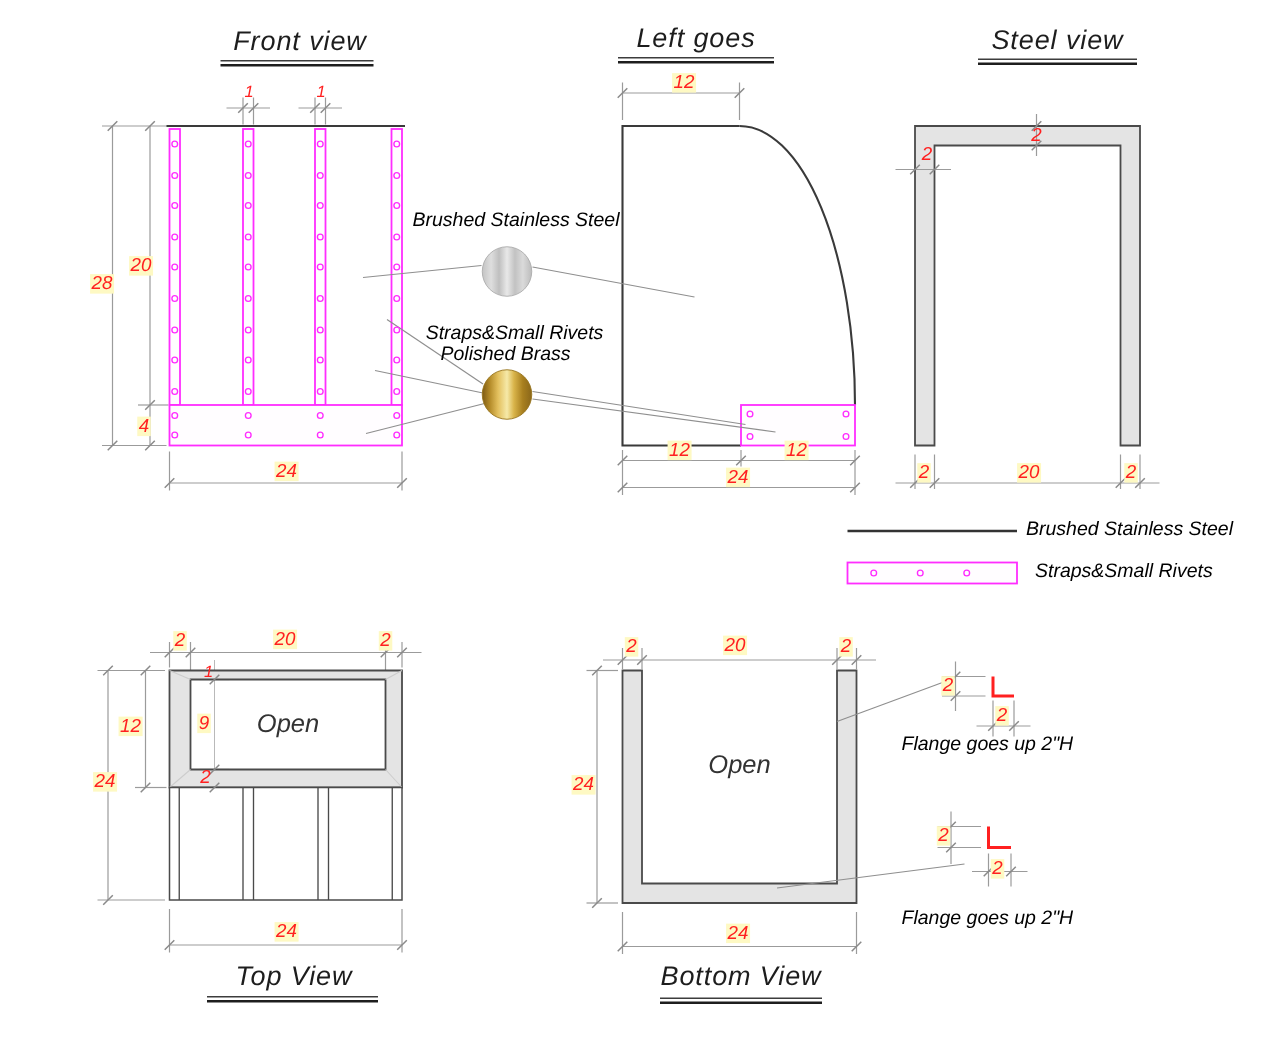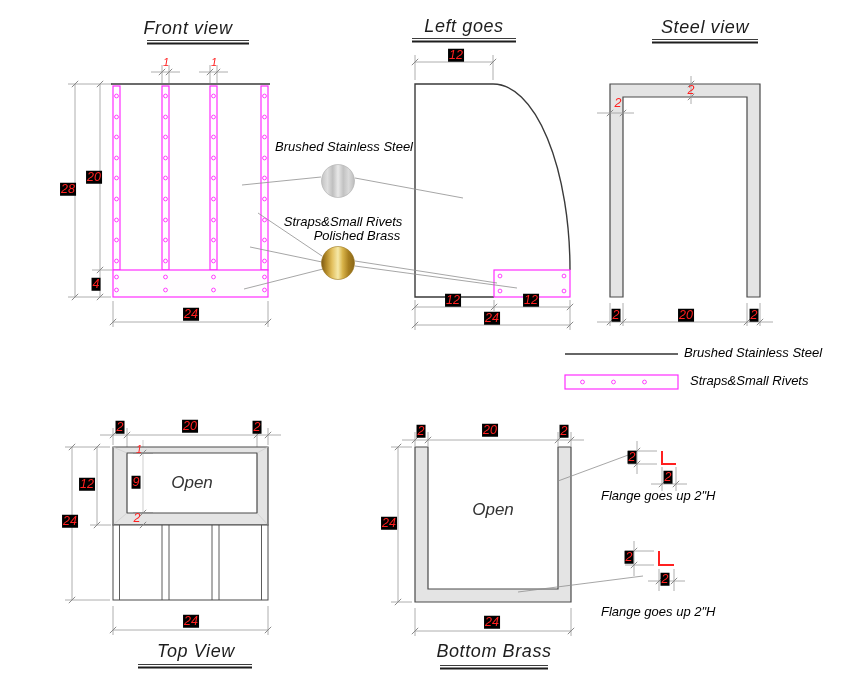--- a/index.html
+++ b/index.html
@@ -15,21 +15,21 @@
   .panel{fill:#e4e4e4;stroke:#4a4a4a;stroke-width:1.2}
   .white{fill:#ffffff;stroke:#4a4a4a;stroke-width:1}
   .ldr{stroke:#8f8f8f;stroke-width:.8;fill:none}
   .redl{stroke:#ff2020;stroke-width:2;fill:none}
   .bevel{stroke:#cccccc;stroke-width:.7}
   .sline{stroke:#4a4a4a;stroke-width:.9}
   .ul{stroke:#3c3c3c;stroke-width:1}
   .ul2{stroke:#1e1e1e;stroke-width:1.8}
   
   .dim{position:absolute;transform:translate(-50%,-50%);font:italic 12.5px "Liberation Sans",sans-serif;
-       color:#ff2020;background:#000000;padding:0 1px;line-height:1;white-space:nowrap}
+       color:#ff2020;background:#fef9c3;padding:0 1px;line-height:1;white-space:nowrap}
   .dim.nobg{background:transparent}
   .dim.small{font-size:11px}
   .txt{position:absolute;transform:translate(-50%,-50%);font:italic 13px "Liberation Sans",sans-serif;
        color:#000000;white-space:nowrap;line-height:1.1}
   .txt.anchorleft{transform:translate(0,-50%)}
   .open{position:absolute;transform:translate(-50%,-50%);font:italic 17px "Liberation Sans",sans-serif;
         color:#333;white-space:nowrap}
   .vtitle{position:absolute;transform:translate(-50%,-50%);font:italic 18px "Liberation Sans",sans-serif;
           color:#1d1d1d;letter-spacing:.6px;white-space:nowrap}
 </style>
@@ -310,25 +310,25 @@
         <circle cx="500" cy="276" r="1.9" fill="#fff" stroke="#ff2dff" stroke-width=".9"></circle>
         <circle cx="564" cy="276" r="1.9" fill="#fff" stroke="#ff2dff" stroke-width=".9"></circle>
         <circle cx="500" cy="291" r="1.9" fill="#fff" stroke="#ff2dff" stroke-width=".9"></circle>
         <circle cx="564" cy="291" r="1.9" fill="#fff" stroke="#ff2dff" stroke-width=".9"></circle>
         <circle cx="582.5" cy="382" r="1.9" fill="#fff" stroke="#ff2dff" stroke-width=".9"></circle>
         <circle cx="613.5" cy="382" r="1.9" fill="#fff" stroke="#ff2dff" stroke-width=".9"></circle>
         <circle cx="644.5" cy="382" r="1.9" fill="#fff" stroke="#ff2dff" stroke-width=".9"></circle>
       </g>
 </svg>
 
-<div class="vtitle" style="left:188px;top:28px">Front view</div>
+<div class="vtitle" style="left:200px;top:28px">Front view</div>
 <div class="vtitle" style="left:464px;top:26px">Left goes</div>
 <div class="vtitle" style="left:705px;top:27px">Steel view</div>
 <div class="vtitle" style="left:196px;top:651px">Top View</div>
-<div class="vtitle" style="left:494px;top:651px">Bottom Brass</div>
+<div class="vtitle" style="left:494px;top:651px">Bottom View</div>
 
 <div class="dim small nobg" style="left:166px;top:62px">1</div>
 <div class="dim small nobg" style="left:214px;top:62px">1</div>
 <div class="dim" style="left:68px;top:189px">28</div>
 <div class="dim" style="left:94px;top:177px">20</div>
 <div class="dim" style="left:96px;top:284px">4</div>
 <div class="dim" style="left:191px;top:314px">24</div>
 
 <div class="dim" style="left:456px;top:55px">12</div>
 <div class="dim" style="left:453px;top:300px">12</div>
@@ -354,21 +354,21 @@
 
 <div class="dim" style="left:421px;top:431px">2</div>
 <div class="dim" style="left:490px;top:430px">20</div>
 <div class="dim" style="left:564px;top:431px">2</div>
 <div class="dim" style="left:389px;top:523px">24</div>
 <div class="dim" style="left:492px;top:622px">24</div>
 <div class="open" style="left:493px;top:510px">Open</div>
 
 <div class="txt" style="left:344px;top:147px">Brushed Stainless Steel</div>
 <div class="txt" style="left:343px;top:222px">Straps&amp;Small Rivets</div>
-<div class="txt" style="left:357px;top:236px">Polished Brass</div>
+<div class="txt" style="left:337px;top:236px">Polished Brass</div>
 
 <div class="txt anchorleft" style="left:684px;top:353px">Brushed Stainless Steel</div>
 <div class="txt anchorleft" style="left:690px;top:381px">Straps&amp;Small Rivets</div>
 
 <div class="dim" style="left:632px;top:457px">2</div>
 <div class="dim" style="left:668px;top:477px">2</div>
 <div class="txt anchorleft" style="left:601px;top:496px">Flange goes up 2"H</div>
 <div class="dim" style="left:629px;top:557px">2</div>
 <div class="dim" style="left:665px;top:579px">2</div>
 <div class="txt anchorleft" style="left:601px;top:612px">Flange goes up 2"H</div>

